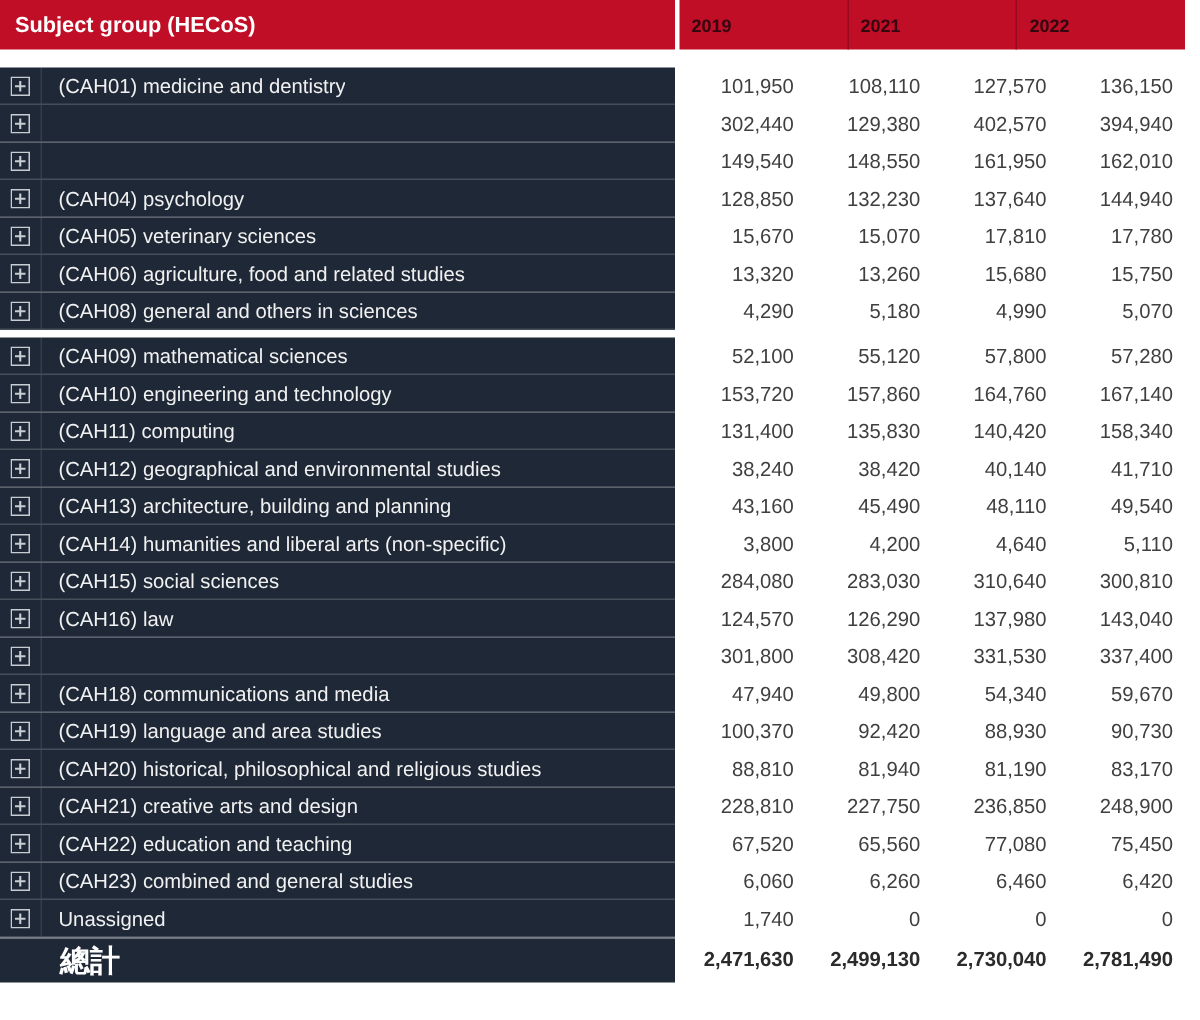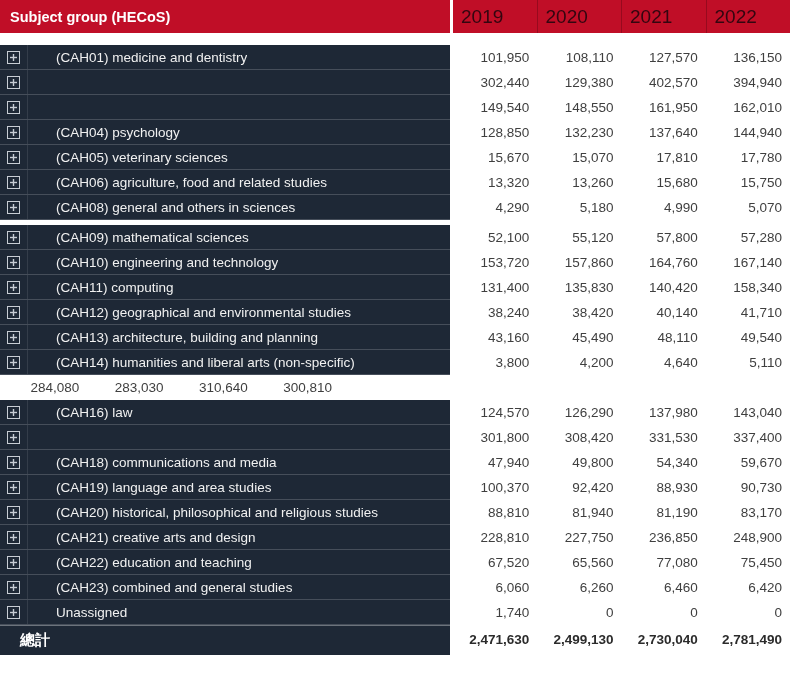--- a/index.html
+++ b/index.html
@@ -26,37 +26,36 @@
     color: #ffffff; font-weight: bold; font-size: 14.5px;
     display: flex; align-items: center;
     padding-left: 10px; box-sizing: border-box;
   }
   .header-years {
     width: 337px; margin-left: 3px;
     display: flex; background: var(--red);
   }
   .year-cell {
     flex: 1; color: var(--year-text);
-    font-weight: normal; font-size: 19px;
+    font-weight: bold; font-size: 12px;
     display: flex; align-items: center;
     padding-left: 8px; box-sizing: border-box;
   }
   .year-cell + .year-cell { border-left: 1px solid var(--red-sep); }
 
   .spacer { height: 12px; background: #ffffff; }
 
   
   .trow { display: flex; height: 25px; }
   .rowhead {
     width: 450px; background: var(--navy);
     display: flex; align-items: center;
     box-sizing: border-box;
     border-bottom: 1px solid var(--row-line);
     cursor: pointer;
-    gap: 17px;
   }
   .icon-cell {
     width: 28px; height: 100%;
     display: flex; align-items: center; justify-content: center;
     color: var(--icon-color);
     border-right: 1px solid rgba(255,255,255,0.10);
     box-sizing: border-box;
     flex: none;
   }
   .row-label {
@@ -76,42 +75,41 @@
 
   
   .total-row { display: flex; height: 30px; }
   .total-head {
     width: 450px; background: var(--navy);
     display: flex; align-items: center;
     border-top: 1px solid rgba(255,255,255,0.35);
     box-sizing: border-box;
   }
   .total-label {
-    color: #ffffff; font-weight: bold; font-size: 15px;
-    padding-left: 20px; white-space: nowrap;
+    color: #ffffff; font-weight: bold; font-size: 20px;
+    padding-left: 40px; white-space: nowrap;
   }
   .total-vals { width: 337px; margin-left: 3px; display: flex; align-items: flex-end; }
   .total-val {
     flex: 1; text-align: right; padding-right: 8px;
     box-sizing: border-box; color: #2B2B2B; font-weight: bold;
     font-size: 13.5px; line-height: 30px;
     font-variant-numeric: tabular-nums;
     white-space: nowrap;
   }
 </style>
 </head>
 <body>
 
 <div class="app" style="--red: #C00E27; --year-text: #330610; --navy: #1E2836; --label-text: #F1F1F1; --val-text: #3F3F3F;">
 
   <div class="header">
     <div class="header-left">Subject group (HECoS)</div>
     <div class="header-years">
         <div class="year-cell">2019</div>
-        <div class="year-cell">2020</div>
         <div class="year-cell">2021</div>
         <div class="year-cell">2022</div>
       </div>
   </div>
 
   <div class="spacer"></div>
 
   <div id="rows">
       <div class="trow">
         <div class="rowhead">
@@ -340,20 +338,30 @@
           <span class="row-label">(CAH14) humanities and liberal arts (non-specific)</span>
         </div>
         <div class="vals">
           <span class="val">3,800</span>
           <span class="val">4,200</span>
           <span class="val">4,640</span>
           <span class="val">5,110</span>
         </div>
       </div>
       <div class="trow">
+        <div class="rowhead">
+          <span class="icon-cell">
+            <svg width="13" height="13" viewBox="0 0 13 13" aria-hidden="true">
+              <rect x="0.5" y="0.5" width="12" height="12" fill="none" stroke="currentColor" stroke-width="1"></rect>
+              <line x1="3" y1="6.5" x2="10" y2="6.5" stroke="currentColor" stroke-width="1.4"></line>
+              <line x1="6.5" y1="3" x2="6.5" y2="10" stroke="currentColor" stroke-width="1.4"></line>
+            </svg>
+          </span>
+          <span class="row-label">(CAH15) social sciences</span>
+        </div>
         <div class="vals">
           <span class="val">284,080</span>
           <span class="val">283,030</span>
           <span class="val">310,640</span>
           <span class="val">300,810</span>
         </div>
       </div>
       <div class="trow">
         <div class="rowhead">
           <span class="icon-cell">

